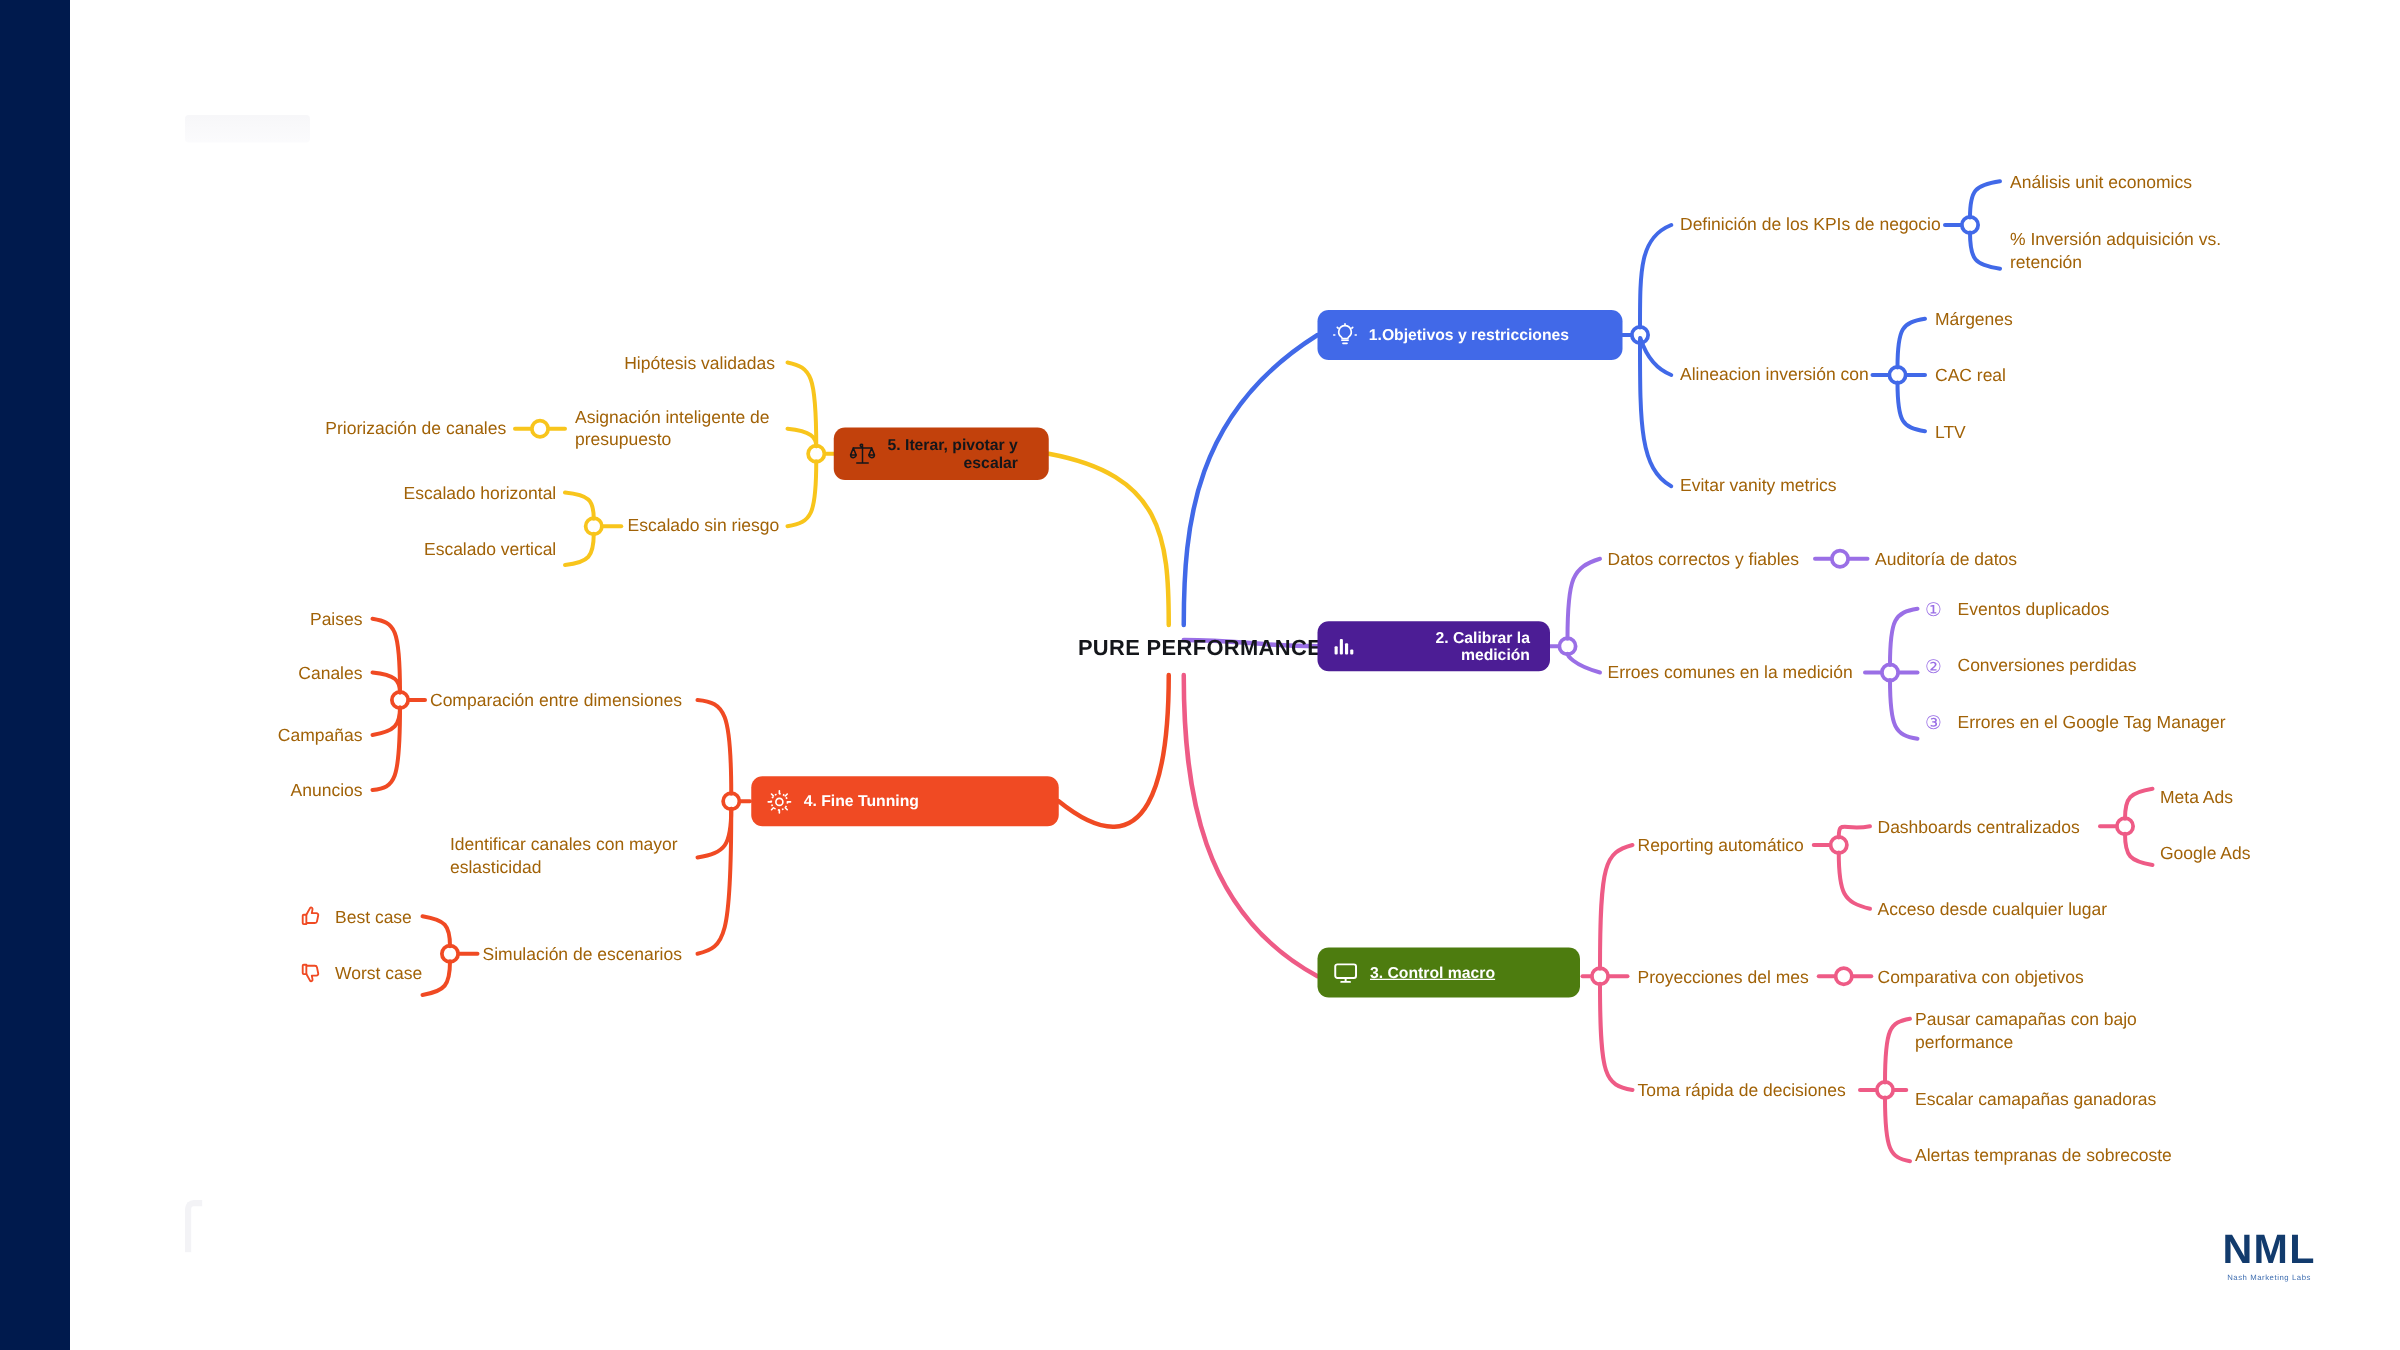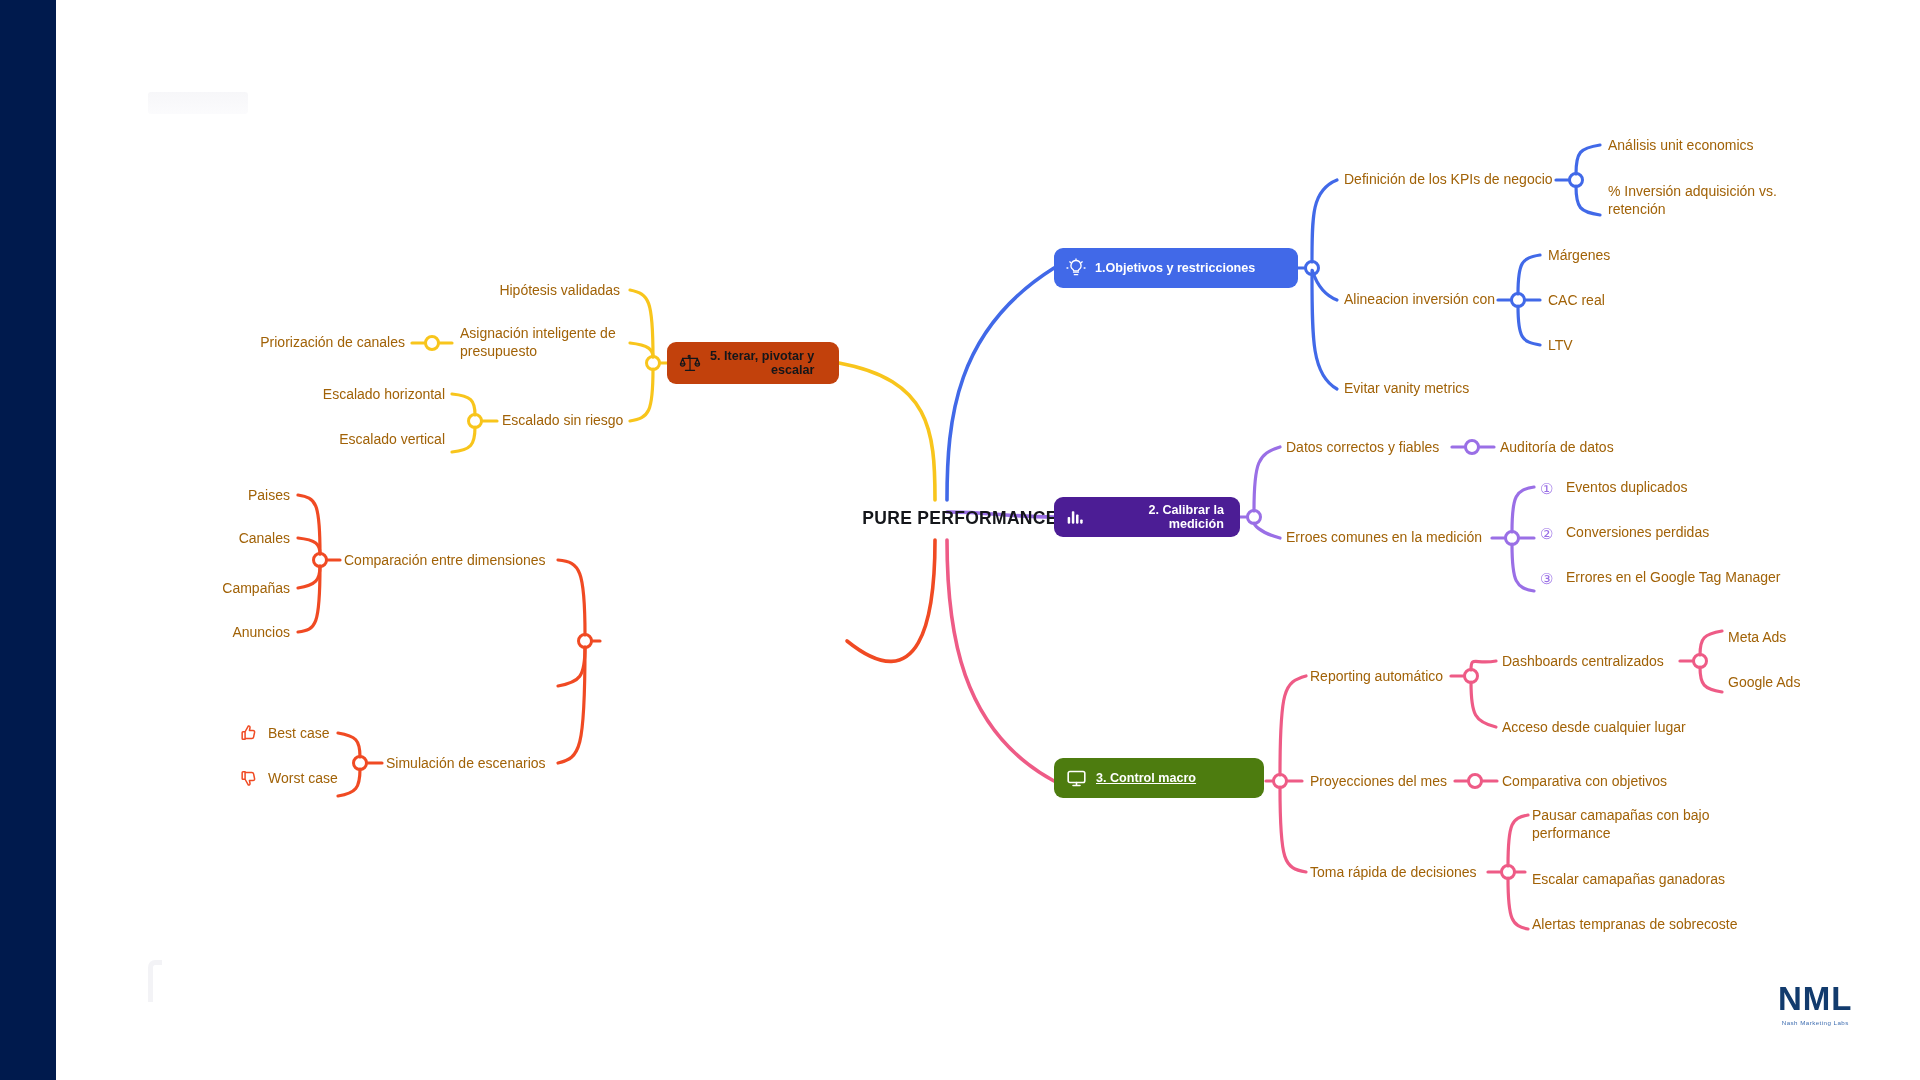--- a/index.html
+++ b/index.html
@@ -259,20 +259,30 @@
   <div class="pill" id="pill-3">
     <span class="ico">
       <svg width="21" height="21" viewBox="0 0 24 24" fill="none" stroke="#ffffff" stroke-width="1.8" stroke-linecap="round" stroke-linejoin="round">
         <rect x="2.5" y="4" width="19" height="12.5" rx="2"></rect>
         <path d="M8 20h8M12 16.5V20"></path>
       </svg>
     </span>
     <span>3. Control macro</span>
   </div>
 
+  <div class="pill" id="pill-4">
+    <span class="ico">
+      <svg width="21" height="21" viewBox="0 0 24 24" fill="none" stroke="#ffffff" stroke-width="1.5">
+        <circle cx="12" cy="12" r="3.2"></circle>
+        <path d="M12 1.8v2.6M12 19.6v2.6M22.2 12h-2.6M4.4 12H1.8M19.2 4.8l-1.8 1.8M6.6 17.4l-1.8 1.8M19.2 19.2l-1.8-1.8M6.6 6.6L4.8 4.8" stroke-linecap="round"></path>
+        <circle cx="12" cy="12" r="7.4" stroke-dasharray="1.6 2.2"></circle>
+      </svg>
+    </span>
+    <span>4. Fine Tunning</span>
+  </div>
 
   <div class="pill" id="pill-5">
     <span class="ico">
       <svg width="22" height="22" viewBox="0 0 24 24" fill="none" stroke="#14161a" stroke-width="1.3" stroke-linecap="round" stroke-linejoin="round">
         <path d="M12 4v16M7 20h10M4 7h16M12 4.6a1 1 0 1 0 0 .1"></path>
         <path d="M4 7L1.6 13h4.8L4 7zM20 7l-2.4 6h4.8L20 7z"></path>
         <path d="M1.6 13a2.4 2.4 0 0 0 4.8 0M17.6 13a2.4 2.4 0 0 0 4.8 0"></path>
       </svg>
     </span>
     <span>5. Iterar, pivotar y
@@ -319,20 +329,22 @@
 performance</div>
   <div class="leaf r" style="left:1532px; top:870px;">Escalar camapañas ganadoras</div>
   <div class="leaf r" style="left:1532px; top:915px;">Alertas tempranas de sobrecoste</div>
 
   <div class="leaf r" style="left:344px; top:551px;">Comparación entre dimensiones</div>
   <div class="leaf l" style="left:150px; top:486px; width:140px;">Paises</div>
   <div class="leaf l" style="left:150px; top:529px; width:140px;">Canales</div>
   <div class="leaf l" style="left:150px; top:579px; width:140px;">Campañas</div>
   <div class="leaf l" style="left:150px; top:623px; width:140px;">Anuncios</div>
 
+  <div class="leaf r" style="left:360px; top:666px; width:230px;">Identificar canales con mayor
+eslasticidad</div>
 
   <div class="leaf r" style="left:386px; top:754px;">Simulación de escenarios</div>
 
   <span class="glyph-icon" style="left:238px; top:723px;">
     <svg width="20" height="20" viewBox="0 0 24 24" fill="none" stroke="#F04A23" stroke-width="1.8" stroke-linejoin="round">
       <path d="M6 10.5h2.5v9H6a1 1 0 0 1-1-1v-7a1 1 0 0 1 1-1z"></path>
       <path d="M8.5 10.5l3.8-6.8c1.4-.4 2.4.5 2.1 2l-.7 3.3h4.4c1.2 0 2 1 1.8 2.1l-1.2 5.8c-.2 1-1 1.6-2 1.6H8.5"></path>
     </svg>
   </span>
   <div class="leaf r" style="left:268px; top:724px;">Best case</div>

